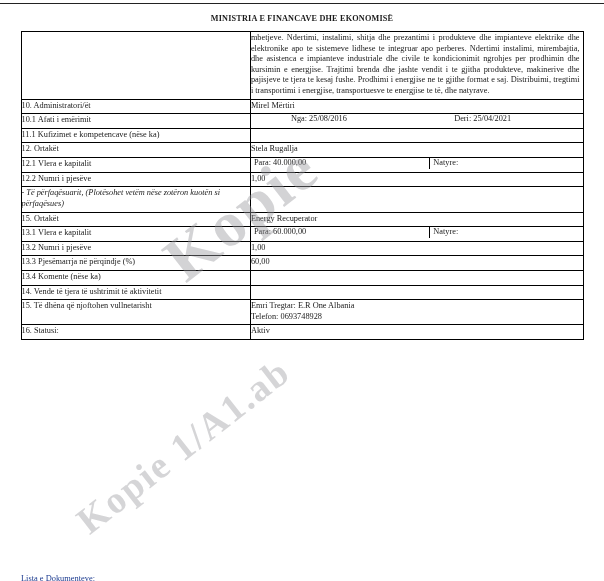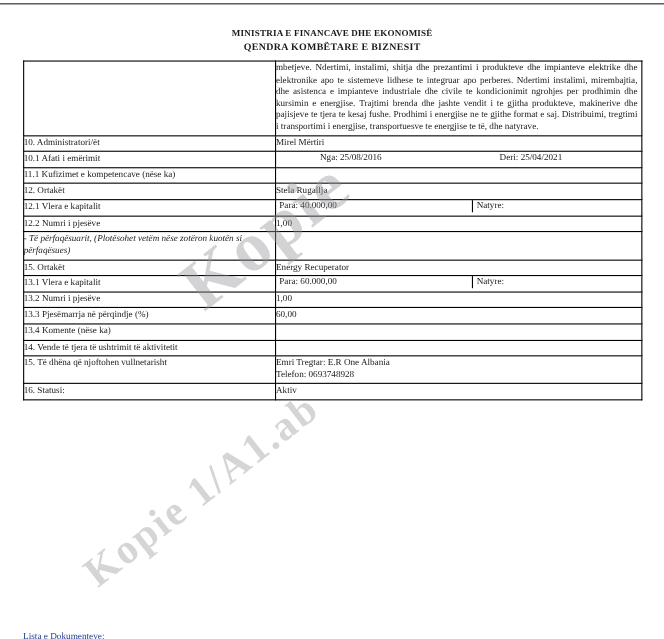--- a/index.html
+++ b/index.html
@@ -31,21 +31,21 @@
     letter-spacing: 1.6px;
   }
   .hdr-rule {
     width: 100%;
     height: 1px;
     background: #222;
     margin: 3px 0 0 0;
   }
   .hdr-line2 {
     font-size: 8.2px;
-    margin-top: 22px;
+    margin-top: 10px;
     letter-spacing: 0.2px;
   }
   .hdr-line3 {
     font-size: 9px;
     margin-top: 2px;
     letter-spacing: 0.3px;
   }
   table.doc {
     border-collapse: collapse;
     width: 563px;
@@ -125,21 +125,20 @@
     color: rgba(150,150,155,0.40);
   }
 </style>
 </head>
 <body>
 
 <div class="page">
 
   <div class="hdr-rule"></div>
   <div class="hdr hdr-line2">MINISTRIA E FINANCAVE DHE EKONOMISË</div>
-  <div class="hdr hdr-line3">QENDRA KOMBËTARE E BIZNESIT</div>
 
   <table class="doc">
     <colgroup>
       <col class="lbl">
       <col class="val">
     </colgroup>
     <tbody>
       <tr>
         <td>&nbsp;</td>
         <td class="just">mbetjeve. Ndertimi, instalimi, shitja dhe prezantimi i produkteve dhe impianteve elektrike dhe elektronike apo te sistemeve lidhese te integruar apo perberes. Ndertimi instalimi, mirembajtia, dhe asistenca e impianteve industriale dhe civile te kondicionimit ngrohjes per prodhimin dhe kursimin e energjise. Trajtimi brenda dhe jashte vendit i te gjitha produkteve, makinerive dhe pajisjeve te tjera te kesaj fushe. Prodhimi i energjise ne te gjithe format e saj. Distribuimi, tregtimi i transportimi i energjise, transportuesve te energjise te të, dhe natyrave.</td>

